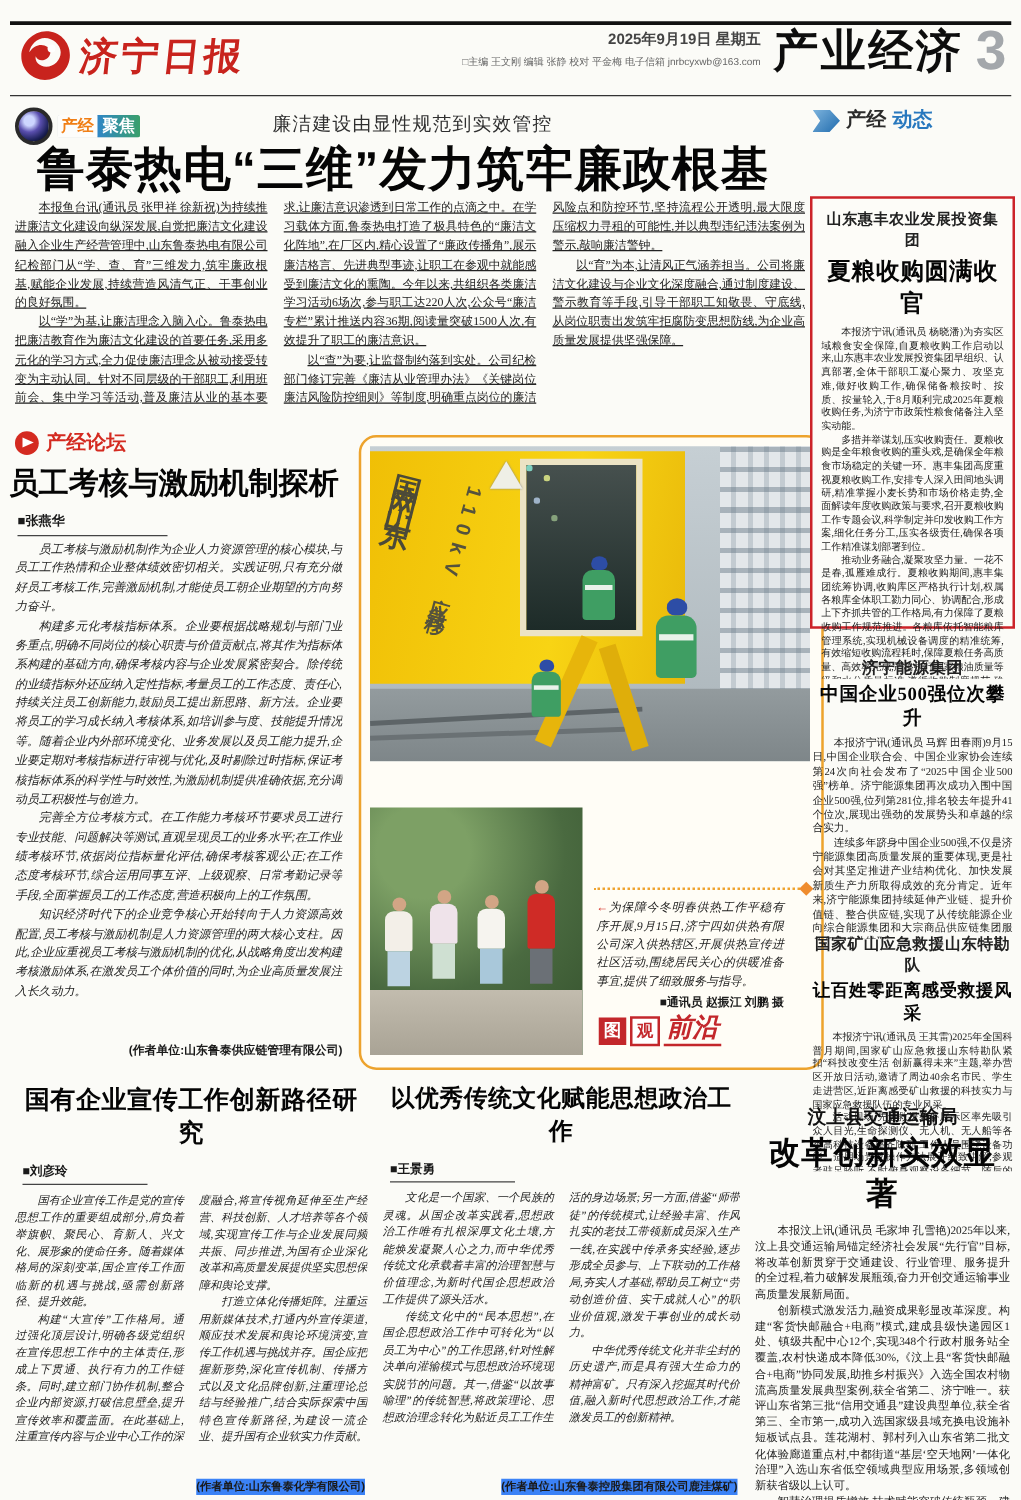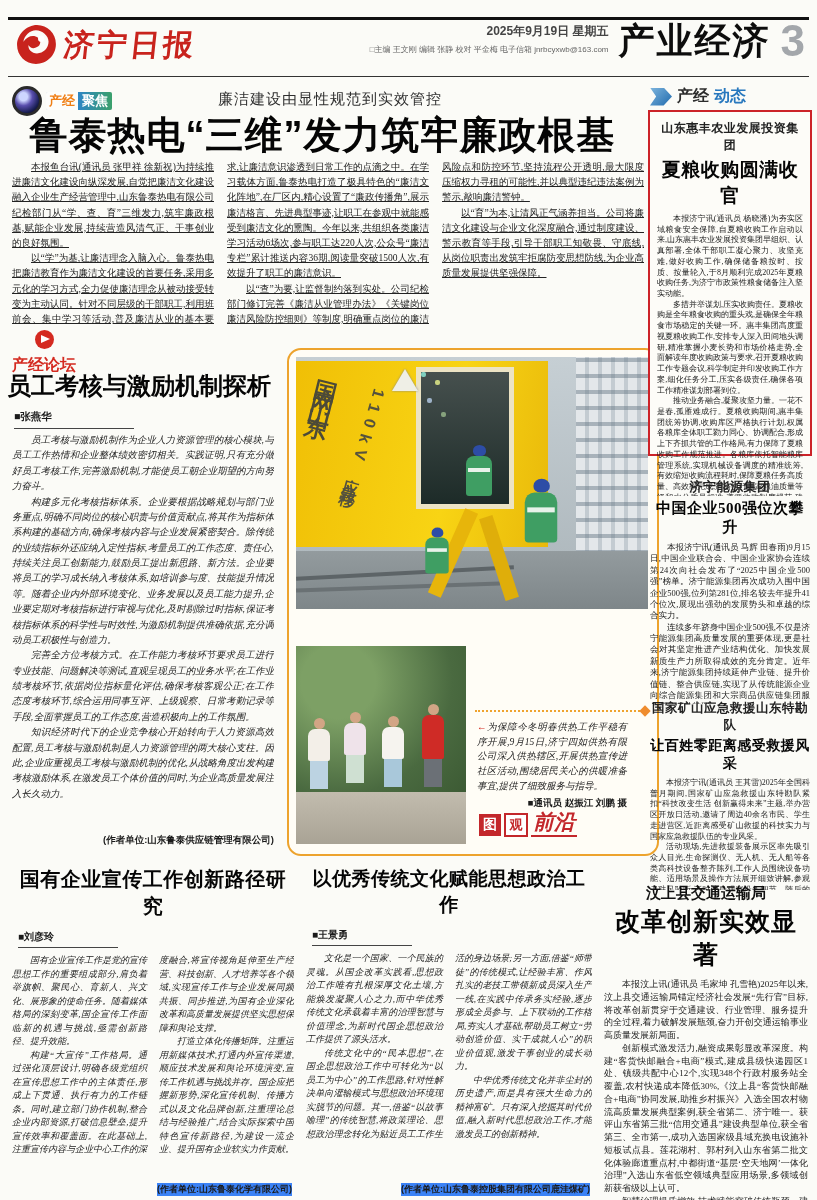--- a/index.html
+++ b/index.html
@@ -30,21 +30,21 @@
   .focus-label{display:flex;align-items:center;height:18px;border-radius:2px;overflow:hidden;
                box-shadow:0 0 0 1px #cfd8dd inset;}
   .focus-pre{color:#f07f16;font-weight:900;font-size:13px;padding:0 3px;background:#fdfdfb;}
   .focus-post{color:#fff;font-weight:900;font-size:13px;padding:0 4px;
               background:linear-gradient(90deg,#2f86c6,#3aa06b);}
   .dyn-badge{position:absolute;left:650px;top:86px;display:flex;align-items:center;gap:5px;}
   .dyn-arrow{width:22px;height:18px;background:linear-gradient(135deg,#7db4dd,#1f6aad);
              clip-path:polygon(0 0,62% 0,100% 50%,62% 100%,0 100%,28% 50%);}
   .dyn-pre{font-size:16px;font-weight:900;color:#2b2b2b;}
   .dyn-post{font-size:16px;font-weight:900;color:#2878be;}
-  .forum-badge{position:absolute;left:12px;top:330px;display:flex;align-items:center;gap:6px;flex-direction:column;}
+  .forum-badge{position:absolute;left:12px;top:344px;display:flex;align-items:center;gap:6px;}
   .forum-icon{width:19px;height:19px;border-radius:50%;background:#d42a20;position:relative;}
   .forum-icon::after{content:"";position:absolute;left:6px;top:5px;border-left:9px solid #fff;
                      border-top:4.5px solid transparent;border-bottom:4.5px solid transparent;}
   .forum-label{font-size:16px;font-weight:900;color:#d42a20;}
 
   
   .lead-kicker{position:absolute;left:120px;top:90px;width:420px;text-align:center;
                font-size:15px;color:#2f2f2f;letter-spacing:1px;}
   .lead-headline{position:absolute;left:0;top:110px;width:645px;text-align:center;
                  font-size:38px;font-weight:900;letter-spacing:1px;color:#050505;}
@@ -106,21 +106,21 @@
   .pn .lg{width:18px;height:28px;margin:0 auto;}
   .guanlogo{position:absolute;left:190px;top:462px;display:flex;align-items:center;gap:3px;}
   .gb1{width:22px;height:22px;background:#c3272b;color:#fff;font-weight:900;font-size:14px;
        display:flex;align-items:center;justify-content:center;}
   .gb2{width:20px;height:20px;border:2px solid #c3272b;background:#fff;color:#c3272b;font-weight:900;
        font-size:13px;display:flex;align-items:center;justify-content:center;}
   .gsc{color:#c3272b;font-size:21px;font-weight:900;font-style:italic;font-family:"Liberation Serif",serif;
        border-bottom:2px solid #c3272b;line-height:1;padding:0 2px 2px 2px;}
 
   
-  .rcol-art{position:absolute;left:650px;width:160px;}
+  .rcol-art{position:absolute;left:650px;width:160px;margin-top:47px;}
   .boxed{left:648px;border:2.5px solid #cc2329;background:#fdfcf8;padding:8px 7px;box-sizing:border-box;width:164px;}
   .r-kicker{text-align:center;font-size:12px;font-weight:bold;color:#222;letter-spacing:.5px;}
   .r-headline{text-align:center;font-weight:900;color:#050505;font-family:"Liberation Serif",serif;
               margin-top:3px;letter-spacing:.5px;}
   .r-body{margin-top:5px;font-size:8px;line-height:1.34;color:#222;text-align:justify;
           font-family:"Liberation Serif",serif;overflow:hidden;}
 
   
   .b-art{position:absolute;top:866px;}
   .b-headline{text-align:center;font-size:20px;font-weight:900;color:#050505;

